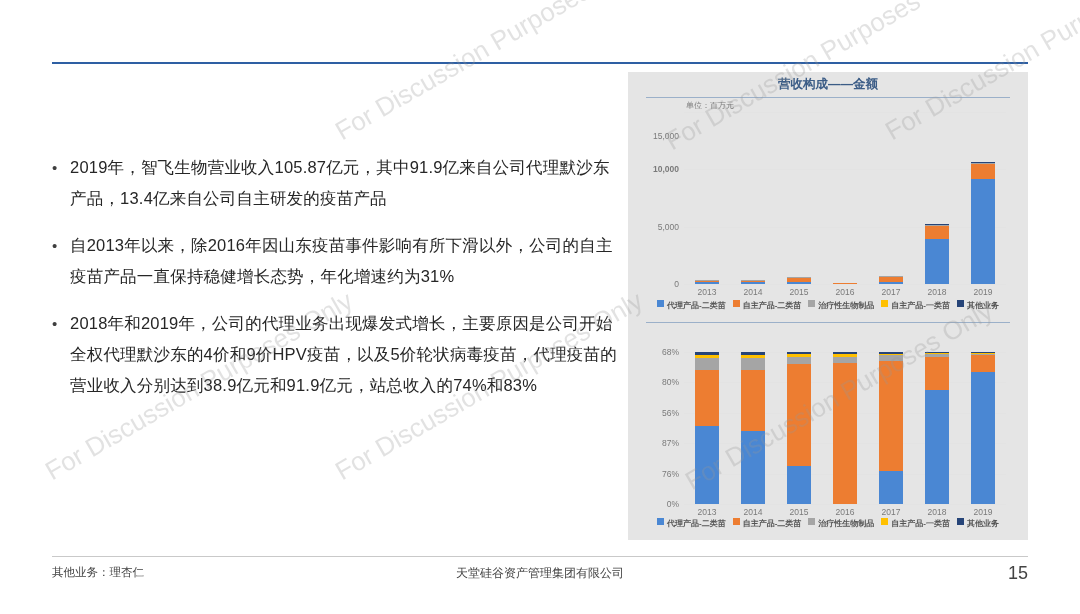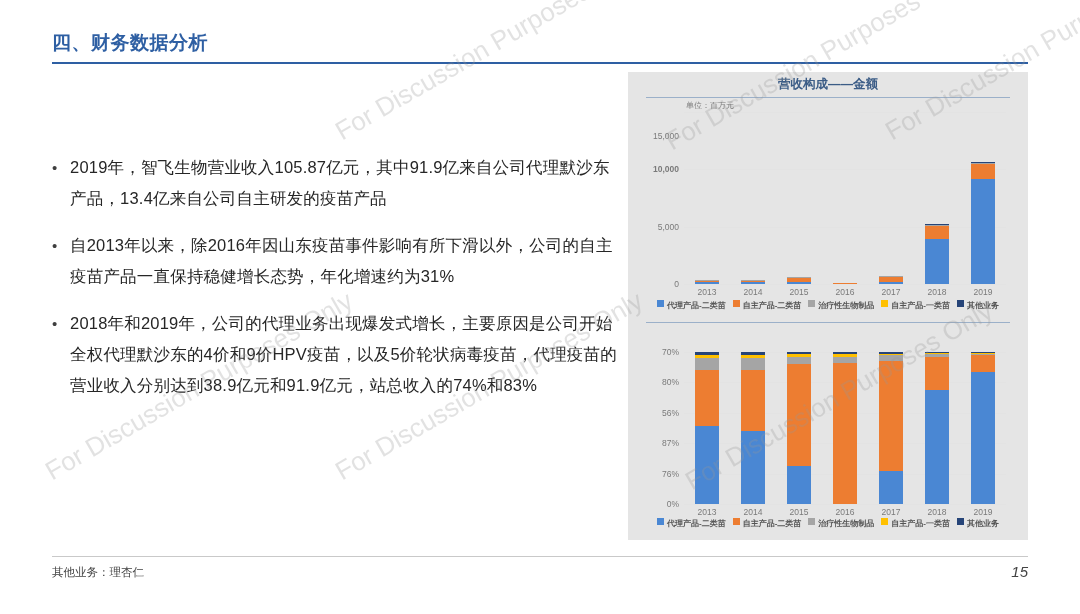--- a/index.html
+++ b/index.html
@@ -85,36 +85,35 @@
   .footer-rule{
     position:absolute;left:52px;top:556px;width:976px;height:1px;background:#c9c9c9;
   }
   .src{
     position:absolute;left:52px;top:565px;font-size:11.5px;color:#444;
   }
   .org{
     position:absolute;left:0;right:0;top:565px;text-align:center;font-size:12px;color:#444;
   }
   .pgnum{
-    position:absolute;right:52px;top:563px;font-size:15px;color:#444;font-style:italic;
+    position:absolute;right:52px;top:563px;font-size:18px;color:#444;
   }
   
   .wm{
     position:absolute;color:rgba(150,150,150,.28);
     font-size:26px;white-space:nowrap;
     transform:rotate(-30deg);transform-origin:left top;
     pointer-events:none;user-select:none;
   }
 </style>
 </head>
 <body>
 
 <div class="slide">
 
-  <div class="title">四、财务数据分析</div>
   <div class="title-rule"></div>
 
   <div class="bullets">
     <div class="bullet">
       <span class="dot">•</span>
       <span class="txt">2019年，智飞生物营业收入105.87亿元，其中91.9亿来自公司代理默沙东产品，13.4亿来自公司自主研发的疫苗产品</span>
     </div>
     <div class="bullet">
       <span class="dot">•</span>
       <span class="txt">自2013年以来，除2016年因山东疫苗事件影响有所下滑以外，公司的自主疫苗产品一直保持稳健增长态势，年化增速约为31%</span>
@@ -215,21 +214,21 @@
         <div class="ytick" style="top: 152px;">0%</div>
         <div class="gridline" style="top: 121.6px;"></div>
         <div class="ytick" style="top: 121.6px;">76%</div>
         <div class="gridline" style="top: 91.2px;"></div>
         <div class="ytick" style="top: 91.2px;">87%</div>
         <div class="gridline" style="top: 60.8px;"></div>
         <div class="ytick" style="top: 60.8px;">56%</div>
         <div class="gridline" style="top: 30.4px;"></div>
         <div class="ytick" style="top: 30.4px;">80%</div>
         <div class="gridline" style="top: 0px;"></div>
-        <div class="ytick" style="top: 0px;">70%</div>
+        <div class="ytick" style="top: 0px;">68%</div>
         <div class="bar" style="left: 11.04px; width: 23.92px; height: 152px;">
           <div class="seg" style="bottom: 0px; height: 77.52px; background: rgb(74, 135, 211);"></div>
           <div class="seg" style="bottom: 77.52px; height: 56.24px; background: rgb(237, 125, 49);"></div>
           <div class="seg" style="bottom: 133.76px; height: 12.16px; background: rgb(165, 165, 165);"></div>
           <div class="seg" style="bottom: 145.92px; height: 3.04px; background: rgb(255, 192, 0);"></div>
           <div class="seg" style="bottom: 148.96px; height: 3.04px; background: rgb(38, 68, 120);"></div>
         </div>
         <div class="xtick" style="left: 23px;">2013</div>
         <div class="bar" style="left: 57.04px; width: 23.92px; height: 152px;">
           <div class="seg" style="bottom: 0px; height: 72.96px; background: rgb(74, 135, 211);"></div>
@@ -298,20 +297,21 @@
         </span>
         <span class="item">
           <span class="swatch" style="background: rgb(38, 68, 120);"></span>
           <span>其他业务</span>
         </span>
       </div>
   </div>
 
   <div class="footer-rule"></div>
   <div class="src">其他业务：理杏仁</div>
+  <div class="org">天堂硅谷资产管理集团有限公司</div>
   <div class="pgnum">15</div>
 
   <div class="wm" style="left:40px;top:460px;">For Discussion Purposes Only</div>
   <div class="wm" style="left:330px;top:120px;">For Discussion Purposes Only</div>
   <div class="wm" style="left:330px;top:460px;">For Discussion Purposes Only</div>
   <div class="wm" style="left:660px;top:130px;">For Discussion Purposes Only</div>
   <div class="wm" style="left:880px;top:120px;">For Discussion Purposes Only</div>
   <div class="wm" style="left:680px;top:470px;">For Discussion Purposes Only</div>
 </div>
 

